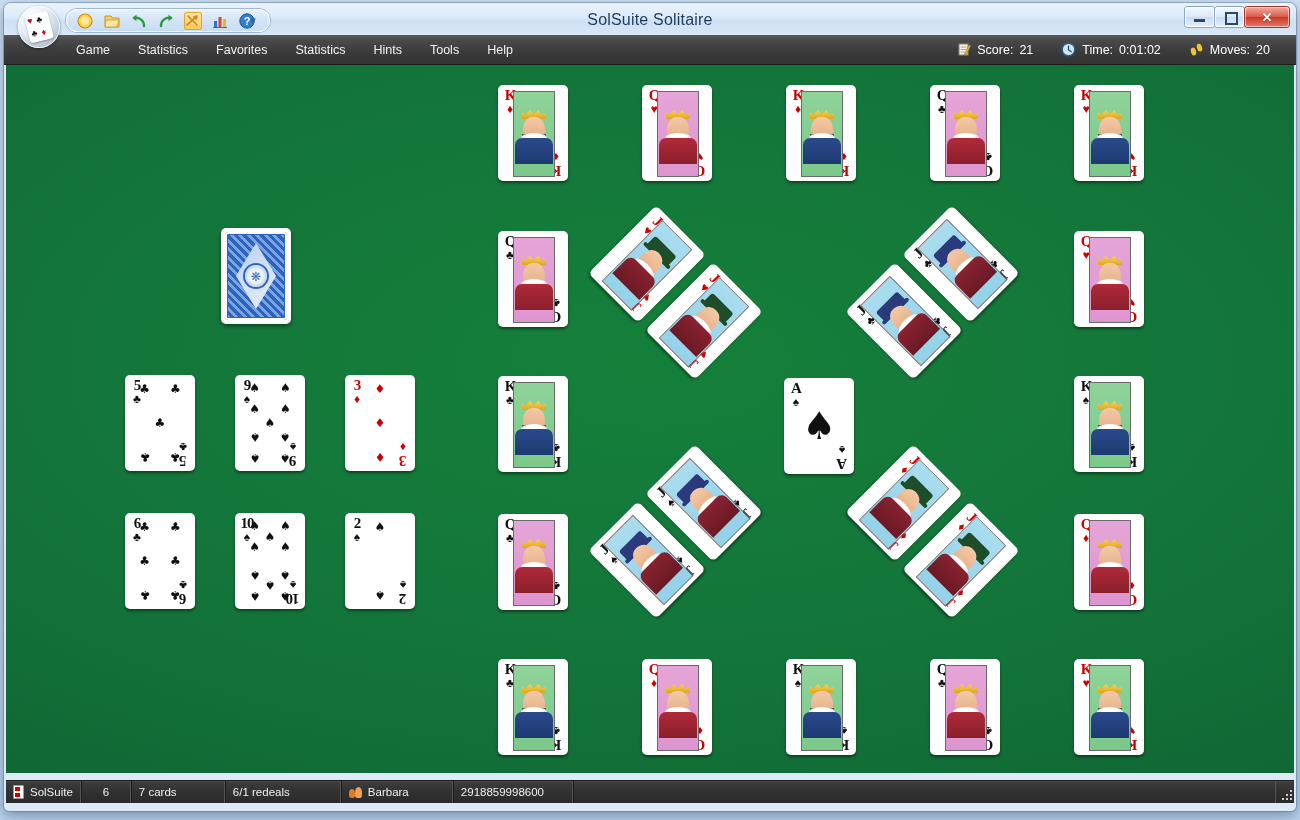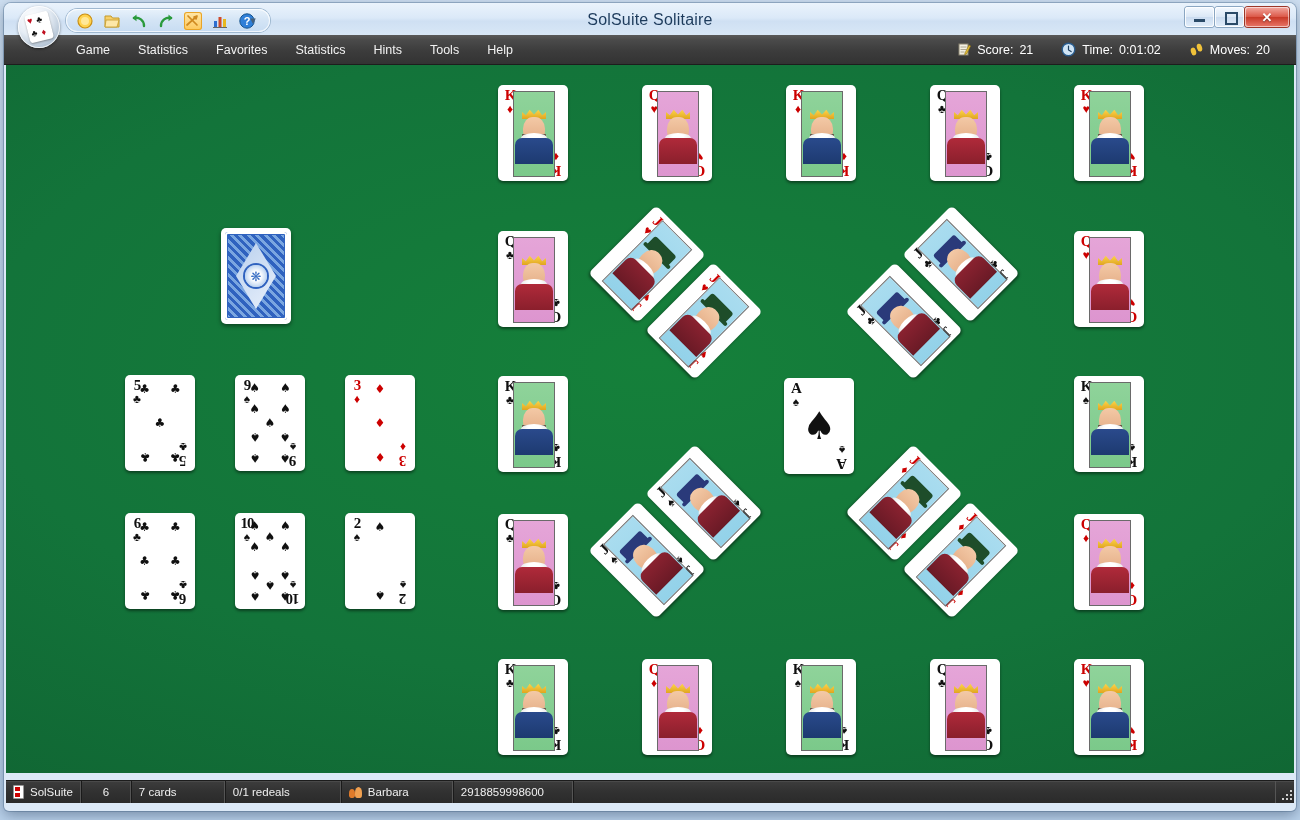--- a/index.html
+++ b/index.html
@@ -971,21 +971,21 @@
         </div>
       </div>
 
   <div id="statusbar">
     <div class="sbcell">
       <span class="reserve-icon"></span>
       <span>SolSuite</span>
     </div>
     <div class="sbcell" style="width:34px;justify-content:center;">6</div>
     <div class="sbcell" style="width:78px;">7 cards</div>
-    <div class="sbcell" style="width:100px;">0/1 redeals</div>
+    <div class="sbcell" style="width:100px;">6/1 redeals</div>
     <div class="sbcell" style="width:96px;">
       <span class="people-icon">
             <i></i>
             <i></i>
           </span>
       <span>Barbara</span>
     </div>
     <div class="sbcell" style="width:104px;">2918859998600</div>
     <div class="sbgrow"></div>
     <div id="sb-grip">

